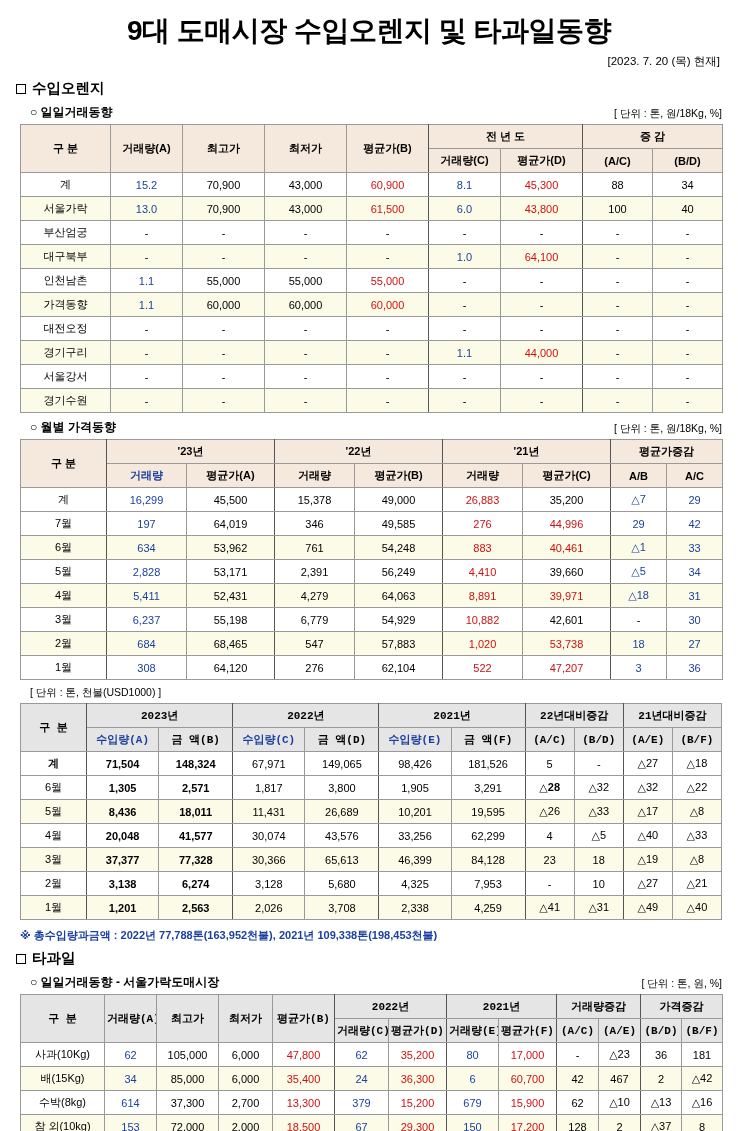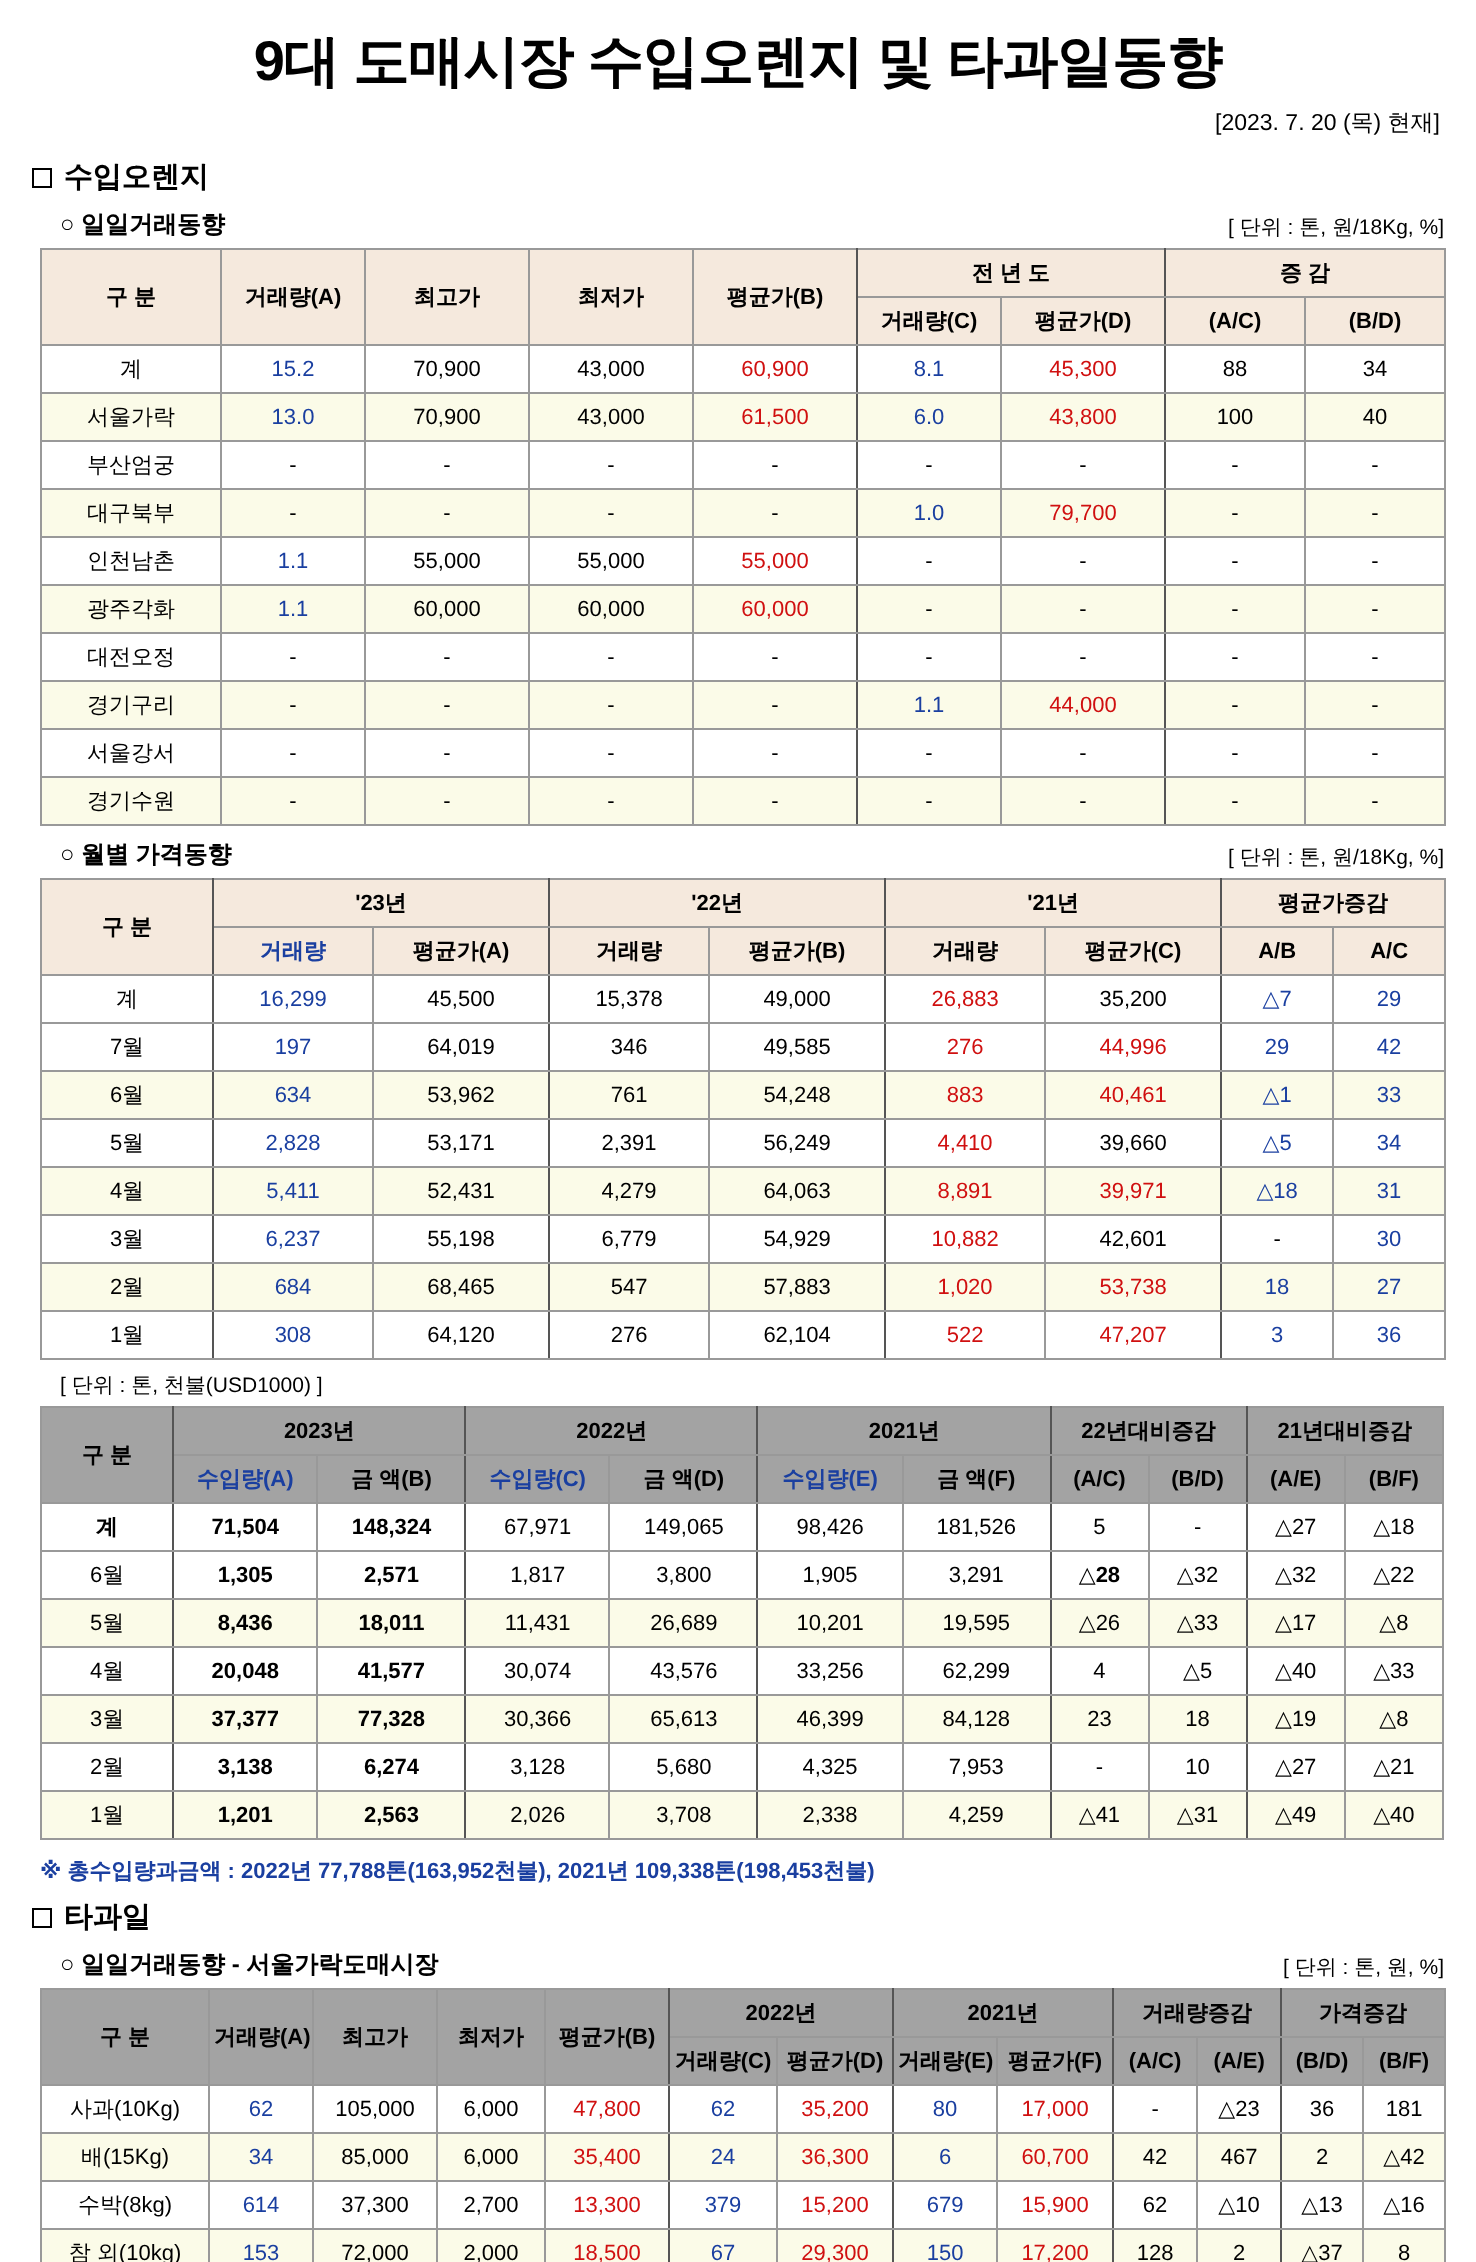--- a/index.html
+++ b/index.html
@@ -60,21 +60,21 @@
   .num-blue{color:#1a3fa0;}
   .num-red{color:#d01010;}
   .tot td{font-weight:bold;}
   .rowY td{background:#fbfbe8;}
   .rowW td{background:#ffffff;}
   .thickR{border-right:1.6px solid #555 !important;}
   .note{
     font-size:11px;color:#1a3fa0;font-weight:bold;
     margin:8px 0 4px 20px;
   }
-  .pinkhdr td{background:#a3a3a3;}
+  .pinkhdr td{background:#e5e5e5;font-family:Liberation Mono, monospace;}
 </style>
 </head>
 <body>
 
 <div class="page">
 
   <div class="doc-title">9대 도매시장 수입오렌지 및 타과일동향</div>
   <div class="doc-date">[2023. 7. 20 (목) 현재]</div>
 
   <div class="sec-head">
@@ -149,37 +149,37 @@
         <td>-</td>
         <td>-</td>
       </tr>
       <tr class="rowY">
         <td class="lbl">대구북부</td>
         <td>-</td>
         <td>-</td>
         <td>-</td>
         <td class="thickR">-</td>
         <td class="num-blue">1.0</td>
-        <td class="num-red thickR">79,700</td>
+        <td class="num-red thickR">64,100</td>
         <td>-</td>
         <td>-</td>
       </tr>
       <tr class="rowW">
         <td class="lblw">인천남촌</td>
         <td class="num-blue">1.1</td>
         <td>55,000</td>
         <td>55,000</td>
         <td class="num-red thickR">55,000</td>
         <td>-</td>
         <td class="thickR">-</td>
         <td>-</td>
         <td>-</td>
       </tr>
       <tr class="rowY">
-        <td class="lbl">광주각화</td>
+        <td class="lbl">가격동향</td>
         <td class="num-blue">1.1</td>
         <td>60,000</td>
         <td>60,000</td>
         <td class="num-red thickR">60,000</td>
         <td>-</td>
         <td class="thickR">-</td>
         <td>-</td>
         <td>-</td>
       </tr>
       <tr class="rowW">

